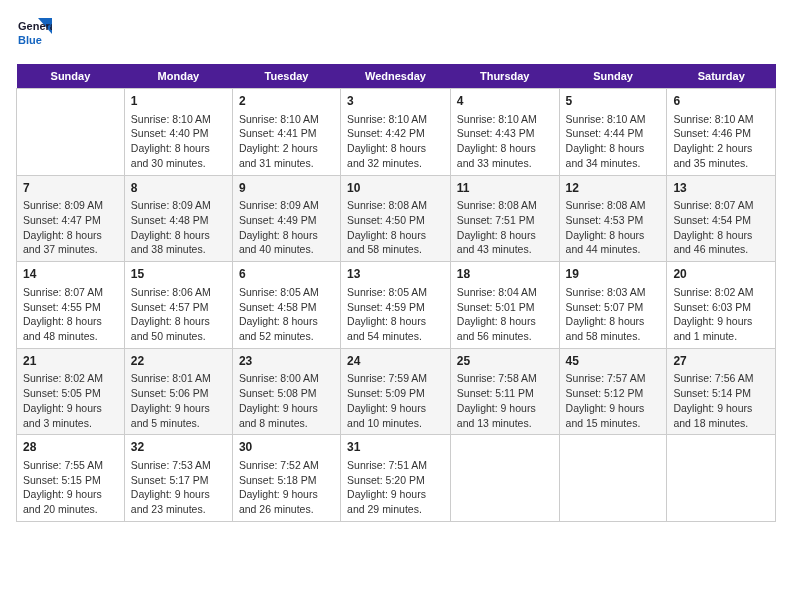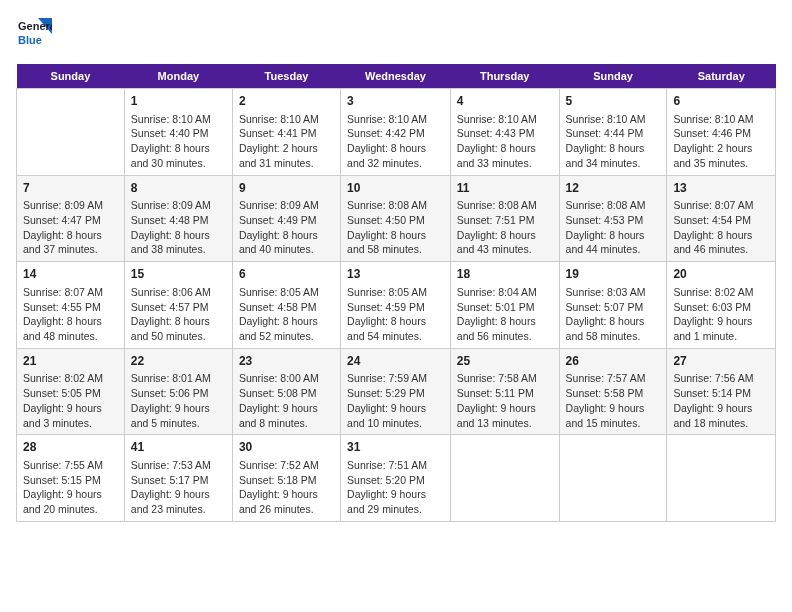--- a/index.html
+++ b/index.html
@@ -246,51 +246,51 @@
       </td>
         <td>
         <div class="day-number">23</div>
         <div class="day-detail">Sunrise: 8:00 AM</div>
         <div class="day-detail">Sunset: 5:08 PM</div>
         <div class="day-detail">Daylight: 9 hours and 8 minutes.</div>
       </td>
         <td>
         <div class="day-number">24</div>
         <div class="day-detail">Sunrise: 7:59 AM</div>
-        <div class="day-detail">Sunset: 5:29 PM</div>
+        <div class="day-detail">Sunset: 5:09 PM</div>
         <div class="day-detail">Daylight: 9 hours and 10 minutes.</div>
       </td>
         <td>
         <div class="day-number">25</div>
         <div class="day-detail">Sunrise: 7:58 AM</div>
         <div class="day-detail">Sunset: 5:11 PM</div>
         <div class="day-detail">Daylight: 9 hours and 13 minutes.</div>
       </td>
         <td>
-        <div class="day-number">26</div>
+        <div class="day-number">45</div>
         <div class="day-detail">Sunrise: 7:57 AM</div>
-        <div class="day-detail">Sunset: 5:58 PM</div>
+        <div class="day-detail">Sunset: 5:12 PM</div>
         <div class="day-detail">Daylight: 9 hours and 15 minutes.</div>
       </td>
         <td>
         <div class="day-number">27</div>
         <div class="day-detail">Sunrise: 7:56 AM</div>
         <div class="day-detail">Sunset: 5:14 PM</div>
         <div class="day-detail">Daylight: 9 hours and 18 minutes.</div>
       </td>
       </tr>
       <tr>
         <td>
         <div class="day-number">28</div>
         <div class="day-detail">Sunrise: 7:55 AM</div>
         <div class="day-detail">Sunset: 5:15 PM</div>
         <div class="day-detail">Daylight: 9 hours and 20 minutes.</div>
       </td>
         <td>
-        <div class="day-number">41</div>
+        <div class="day-number">32</div>
         <div class="day-detail">Sunrise: 7:53 AM</div>
         <div class="day-detail">Sunset: 5:17 PM</div>
         <div class="day-detail">Daylight: 9 hours and 23 minutes.</div>
       </td>
         <td>
         <div class="day-number">30</div>
         <div class="day-detail">Sunrise: 7:52 AM</div>
         <div class="day-detail">Sunset: 5:18 PM</div>
         <div class="day-detail">Daylight: 9 hours and 26 minutes.</div>
       </td>

